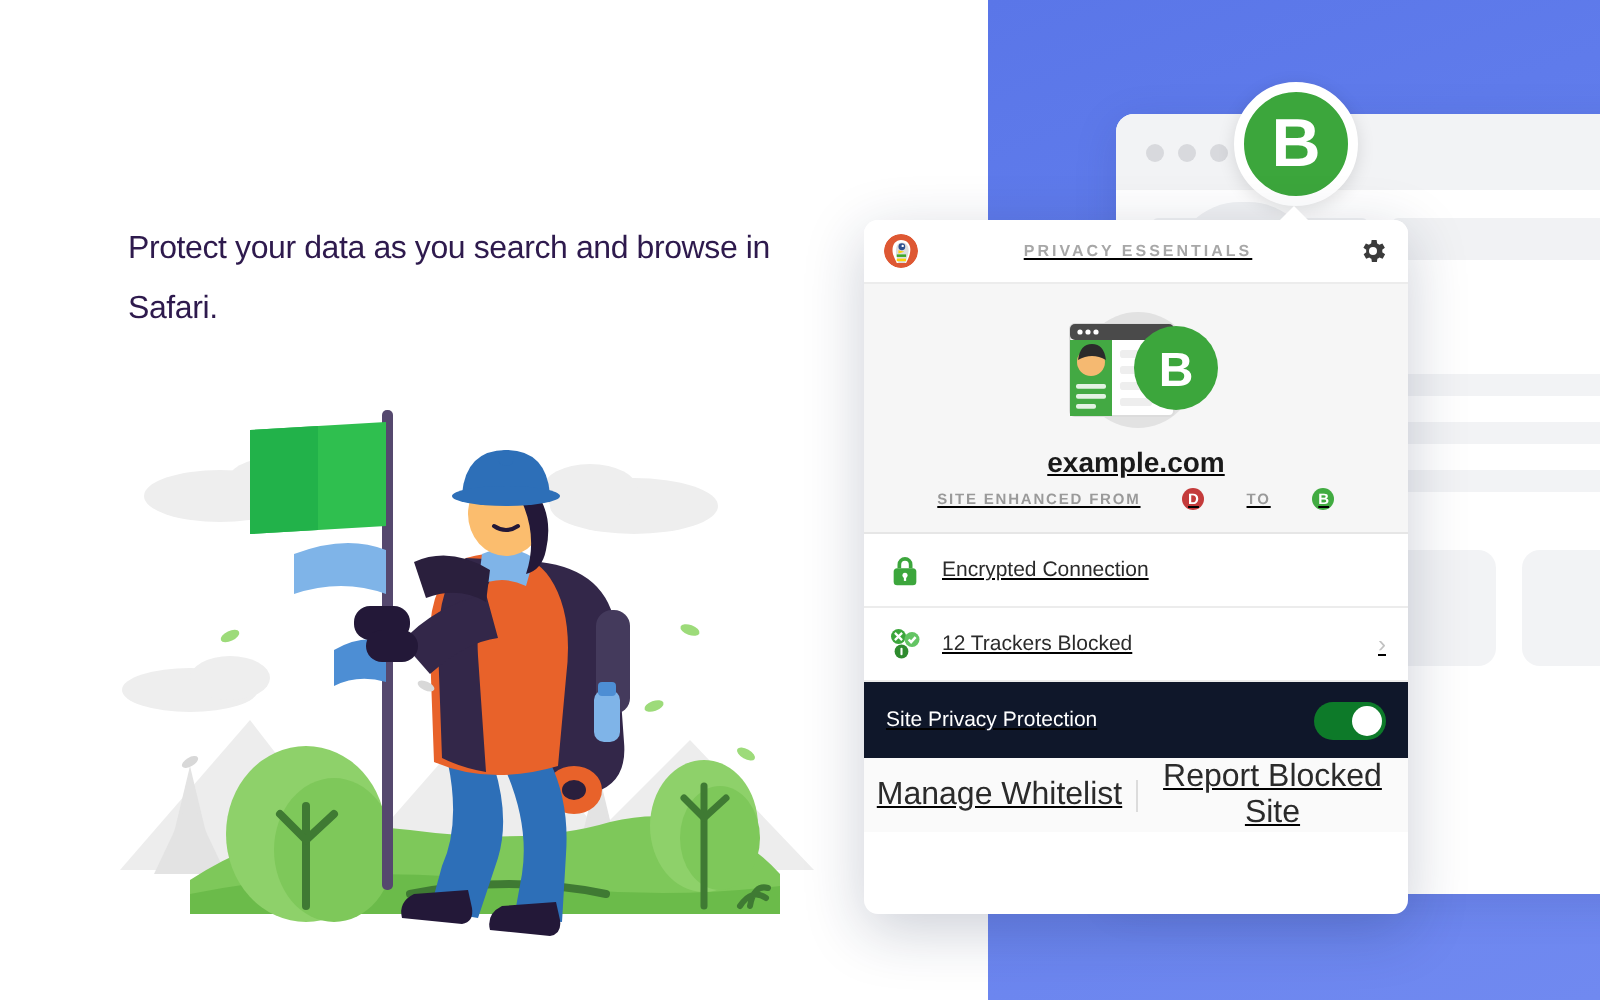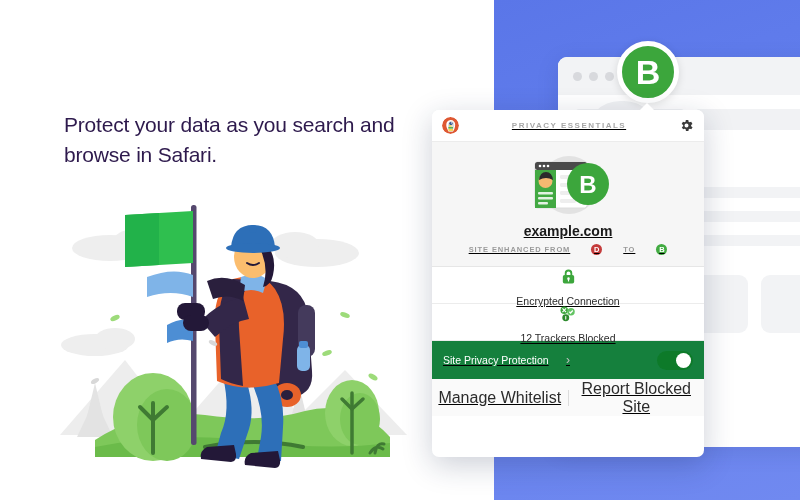--- a/index.html
+++ b/index.html
@@ -12,21 +12,21 @@
   #stage { position: relative; width: 800px; height: 500px; background: #fff; }
 
   
   .headline {
     position: absolute; left: 63px; top: 44px;
     font-size: 40px; font-weight: bold; letter-spacing: -1.2px;
     color: #2b0a3d; white-space: nowrap;
   }
   .subtitle {
     position: absolute; left: 64px; top: 110px;
-    font-size: 21px; line-height: 30px; color: #2e1a4d;
+    font-size: 16px; line-height: 30px; color: #2e1a4d;
     width: 360px; letter-spacing: -0.2px;
   }
 
   
   .illo { position: absolute; left: 55px; top: 185px; width: 370px; height: 290px; }
   .illo svg { width: 100%; height: 100%; display: block; }
 
   
   .bluepanel {
     position: absolute; left: 494px; top: 0; width: 306px; height: 500px;
@@ -99,28 +99,28 @@
   .gbadge {
     width: 11px; height: 11px; border-radius: 50%; color: #fff;
     font-size: 7.5px; font-weight: bold; display:inline-flex;
     align-items:center; justify-content:center; letter-spacing: 0;
   }
   .gbadge.d { background: #c43b3b; }
   .gbadge.b { background: #41ab41; }
 
   .row {
     height: 37px; display: flex; align-items: center; padding: 0 11px;
-    border-bottom: 1px solid #ececec; background: #fff; gap: 9px; flex-direction: column;
+    border-bottom: 1px solid #ececec; background: #fff; gap: 9px;
   }
   .row-icon { width: 19px; height: 19px; flex: none; display:flex; align-items:center; justify-content:center;}
   .row-label { font-size: 10.5px; color: #2b2b2b; flex: 1; }
   .chev { color: #c2c2c2; font-size: 12px; }
 
   .protect-bar {
-    height: 38px; background: #15803d; display:flex; align-items:center;
+    height: 38px; background: #0f172a; display:flex; align-items:center;
     padding: 0 11px; justify-content: space-between;
   }
   .protect-label { font-size: 10.5px; color: #fff; }
   .toggle {
     width: 36px; height: 19px; border-radius: 11px; background: #0d7a29;
     position: relative;
   }
   .knob {
     position: absolute; right: 2px; top: 2px; width: 15px; height: 15px;
     border-radius: 50%; background: #fff;

